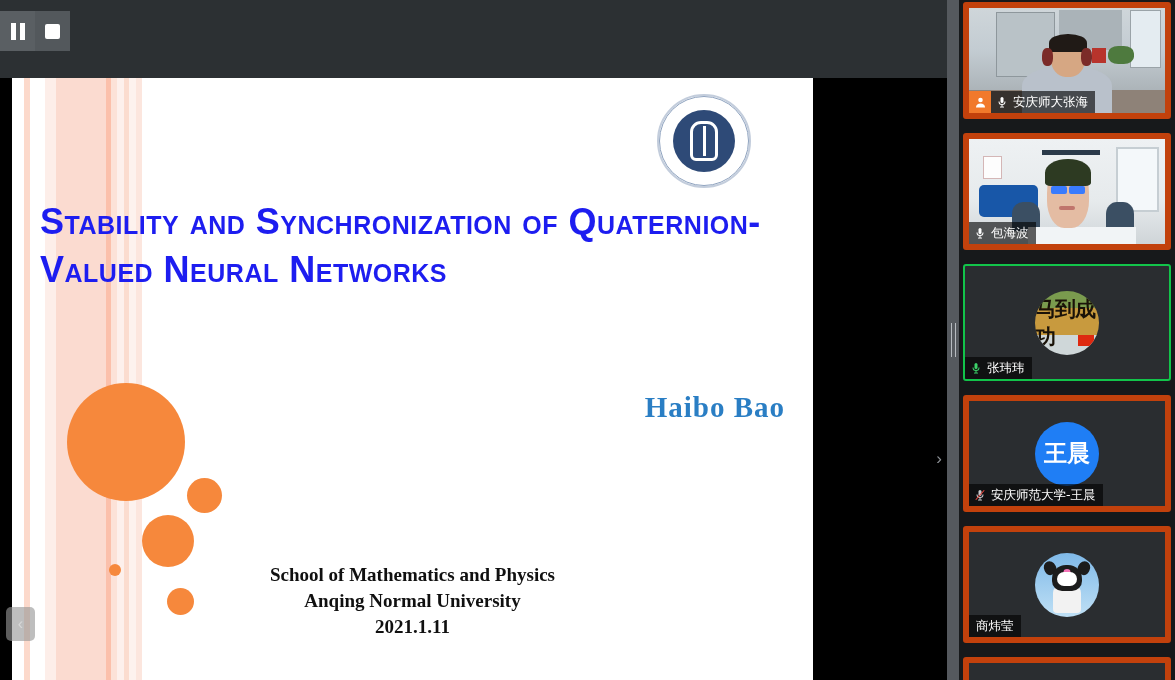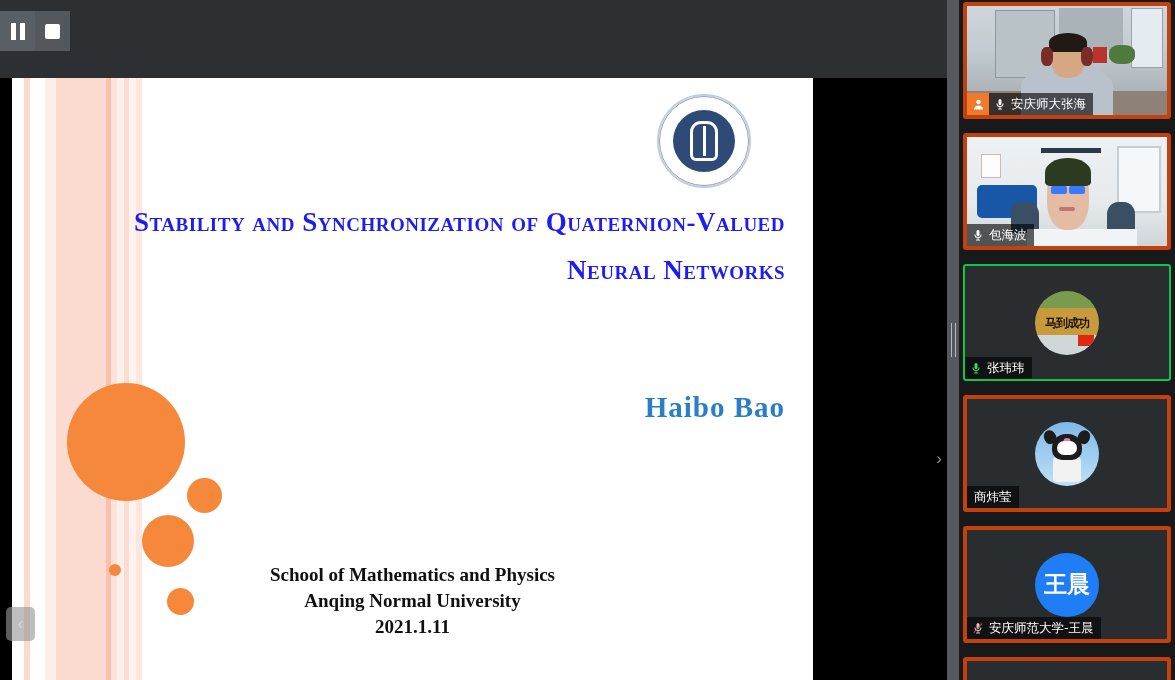--- a/index.html
+++ b/index.html
@@ -102,24 +102,24 @@
   }
   .swu-logo .ring-text {
     position: absolute; left: 0; top: 0; width: 100%; height: 100%;
     border-radius: 50%;
     border: 1.5px solid #8fa3bf;
   }
 
   .slide-title {
     position: absolute; left: 28px; top: 120px;
     width: 745px;
-    text-align: right;
-    font-family: Liberation Serif, serif;
+    text-align: left;
+    font-family: Liberation Sans, sans-serif;
     font-weight: bold;
-    font-size: 27px;
+    font-size: 36px;
     line-height: 48px;
     color: #1d1df0;
     font-variant: small-caps;
     letter-spacing: 0.5px;
   }
 
   .author {
     position: absolute; left: 28px; top: 313px;
     width: 745px; text-align: right;
     font-family: "Liberation Serif", serif;
@@ -183,21 +183,21 @@
     width: 216px; height: 680px;
     background: #17191b;
     display: flex; flex-direction: column;
     padding: 2px 4px 0 4px;
   }
   .tile {
     position: relative;
     width: 208px; height: 117px;
     margin-bottom: 14px;
     background: #2a2d30;
-    border: 4px solid #c2410c;
+    border: 6px solid #c2410c;
     border-radius: 3px;
     overflow: hidden;
     flex: 0 0 auto;
     cursor: pointer;
   }
   .tile.active { border: 2px solid #12c44a; }
   .tile.partial { height: 40px; margin-bottom: 0; }
 
   .namebar {
     position: absolute; left: 0; bottom: 0;
@@ -231,21 +231,21 @@
   .avatar-circle.blue { background: #1f7ef5; }
   .avatar-circle.blue span {
     color: #fff; font-size: 23px; font-weight: bold;
     font-family: "DejaVu Sans", sans-serif;
   }
   .avatar-circle.sign {
     background: linear-gradient(#7a9b4e 0%, #7a9b4e 26%, #c89a3e 26%, #c89a3e 68%, #cfd7d9 68%, #cfd7d9 100%);
     position: relative;
   }
   .avatar-circle.sign .cal {
-    color: #1a1208; font-size: 12px; font-weight: bold;
+    color: #1a1208; font-size: 21px; font-weight: bold;
     font-family: "DejaVu Sans", sans-serif;
     letter-spacing: -1px;
     margin-top: 1px;
   }
   .avatar-circle.sign .flag {
     position: absolute; right: 5px; bottom: 9px;
     width: 16px; height: 11px; background: #de2910;
   }
   .avatar-circle.toon {
     background: linear-gradient(#7fb9e8 0%, #bfe0f5 100%);
@@ -425,51 +425,51 @@
               <path d="M5 11a7 7 0 0 0 14 0h-2a5 5 0 0 1-10 0z"></path>
               <rect x="11" y="18" width="2" height="4"></rect>
               <rect x="8" y="21.2" width="8" height="1.8"></rect>
             </svg>
         </span>
         <span class="nm">张玮玮</span>
       </div>
     </div>
 
     <div class="tile">
-      <div class="avatar-circle toon">
-        <span class="toon-body"></span>
-        <span class="toon-ear-l"></span>
-        <span class="toon-ear-r"></span>
-        <span class="toon-head"></span>
-        <span class="toon-skull"></span>
-        <span class="toon-face"></span>
-      </div>
-      <div class="namebar">
-        <span class="nm" style="padding-left:7px">商炜莹</span>
-      </div>
-    </div>
-
-    <div class="tile">
       <div class="avatar-circle blue">
         <span>王晨</span>
       </div>
       <div class="namebar">
         <span class="mic">
           <svg viewBox="0 0 24 24">
               <g fill="#c9ccd0">
                 <rect x="9" y="2" width="6" height="12" rx="3"></rect>
                 <path d="M5 11a7 7 0 0 0 14 0h-2a5 5 0 0 1-10 0z"></path>
                 <rect x="11" y="18" width="2" height="4"></rect>
                 <rect x="8" y="21.2" width="8" height="1.8"></rect>
               </g>
               <line x1="3.5" y1="21.5" x2="20.5" y2="2.5" stroke="#e8453c" stroke-width="2.2"></line>
             </svg>
         </span>
         <span class="nm">安庆师范大学-王晨</span>
       </div>
     </div>
 
+    <div class="tile">
+      <div class="avatar-circle toon">
+        <span class="toon-body"></span>
+        <span class="toon-ear-l"></span>
+        <span class="toon-ear-r"></span>
+        <span class="toon-head"></span>
+        <span class="toon-skull"></span>
+        <span class="toon-face"></span>
+      </div>
+      <div class="namebar">
+        <span class="nm" style="padding-left:7px">商炜莹</span>
+      </div>
+    </div>
+
     <div class="tile partial">
       
     </div>
 
   </div>
 </div>
 
 </body></html>

